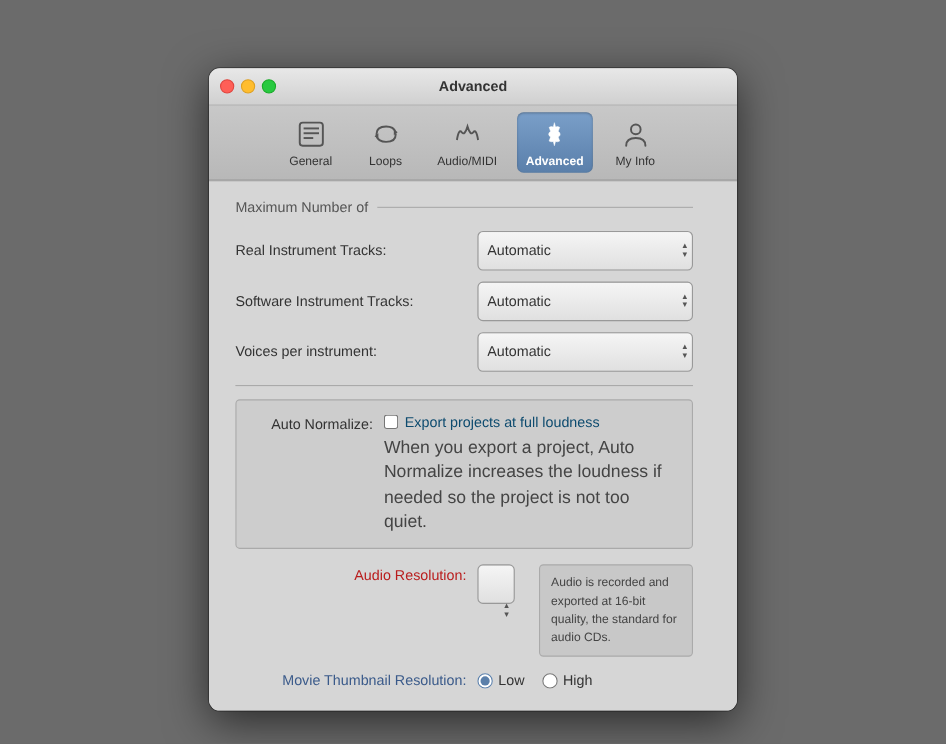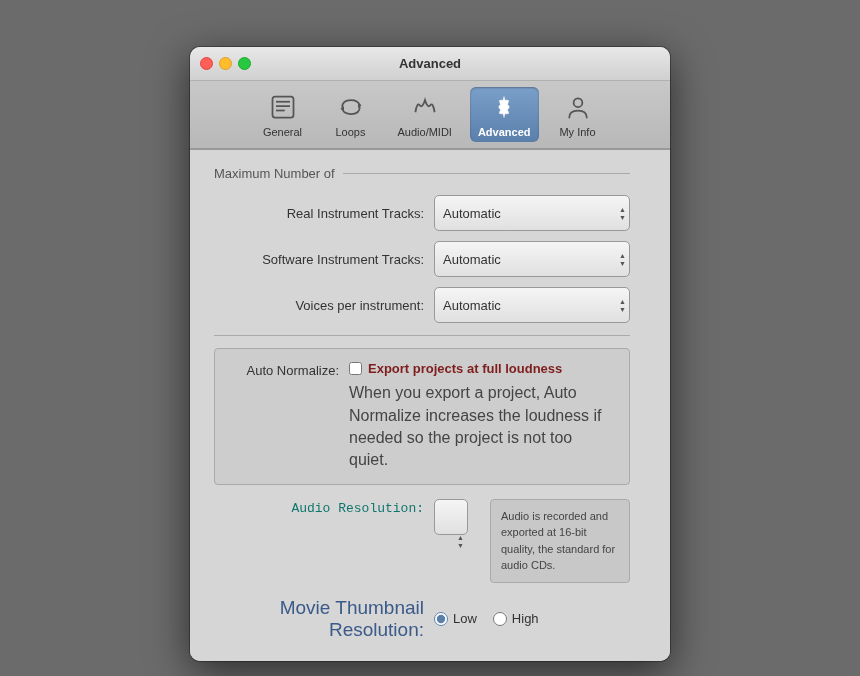--- a/index.html
+++ b/index.html
@@ -135,21 +135,21 @@
     
     .form-row {
       display: flex;
       align-items: center;
       margin-bottom: 10px;
     }
 
     .form-label {
       font-size: 13px;
       color: #333;
-      text-align: right;
+      text-align: left;
       flex: 0 0 220px;
       padding-right: 10px;
     }
 
     .select-wrapper {
       position: relative;
       flex: 1;
     }
 
     .form-select {
@@ -232,45 +232,44 @@
 
     .checkbox-input {
       width: 13px;
       height: 13px;
       cursor: pointer;
       accent-color: #5a7faa;
     }
 
     .checkbox-label {
       font-size: 13px;
-      font-weight: bold;
-      color: #7f1d1d;
+      font-weight: normal;
+      color: #0c4a6e;
     }
 
     .auto-normalize-desc {
       font-size: 16px;
       color: #444;
       line-height: 1.4;
     }
 
     
     .audio-res-row {
       display: flex;
       align-items: flex-start;
       margin-bottom: 10px;
     }
 
     .audio-res-label {
       font-size: 13px;
-      color: #0f766e;
+      color: #b91c1c;
       text-align: right;
       flex: 0 0 220px;
       padding-right: 10px;
       padding-top: 2px;
-      font-family: Liberation Mono, monospace;
     }
 
     .audio-res-right {
       flex: 1;
       display: flex;
       flex-direction: row;
       gap: 22px;
     }
 
     .audio-desc-box {
@@ -285,21 +284,21 @@
     }
 
     
     .movie-row {
       display: flex;
       align-items: center;
       margin-top: 14px;
     }
 
     .movie-label {
-      font-size: 19px;
+      font-size: 13px;
       color: #3a5a8a;
       text-align: right;
       flex: 0 0 220px;
       padding-right: 10px;
     }
 
     .radio-group {
       display: flex;
       align-items: flex-end;
       gap: 16px;

